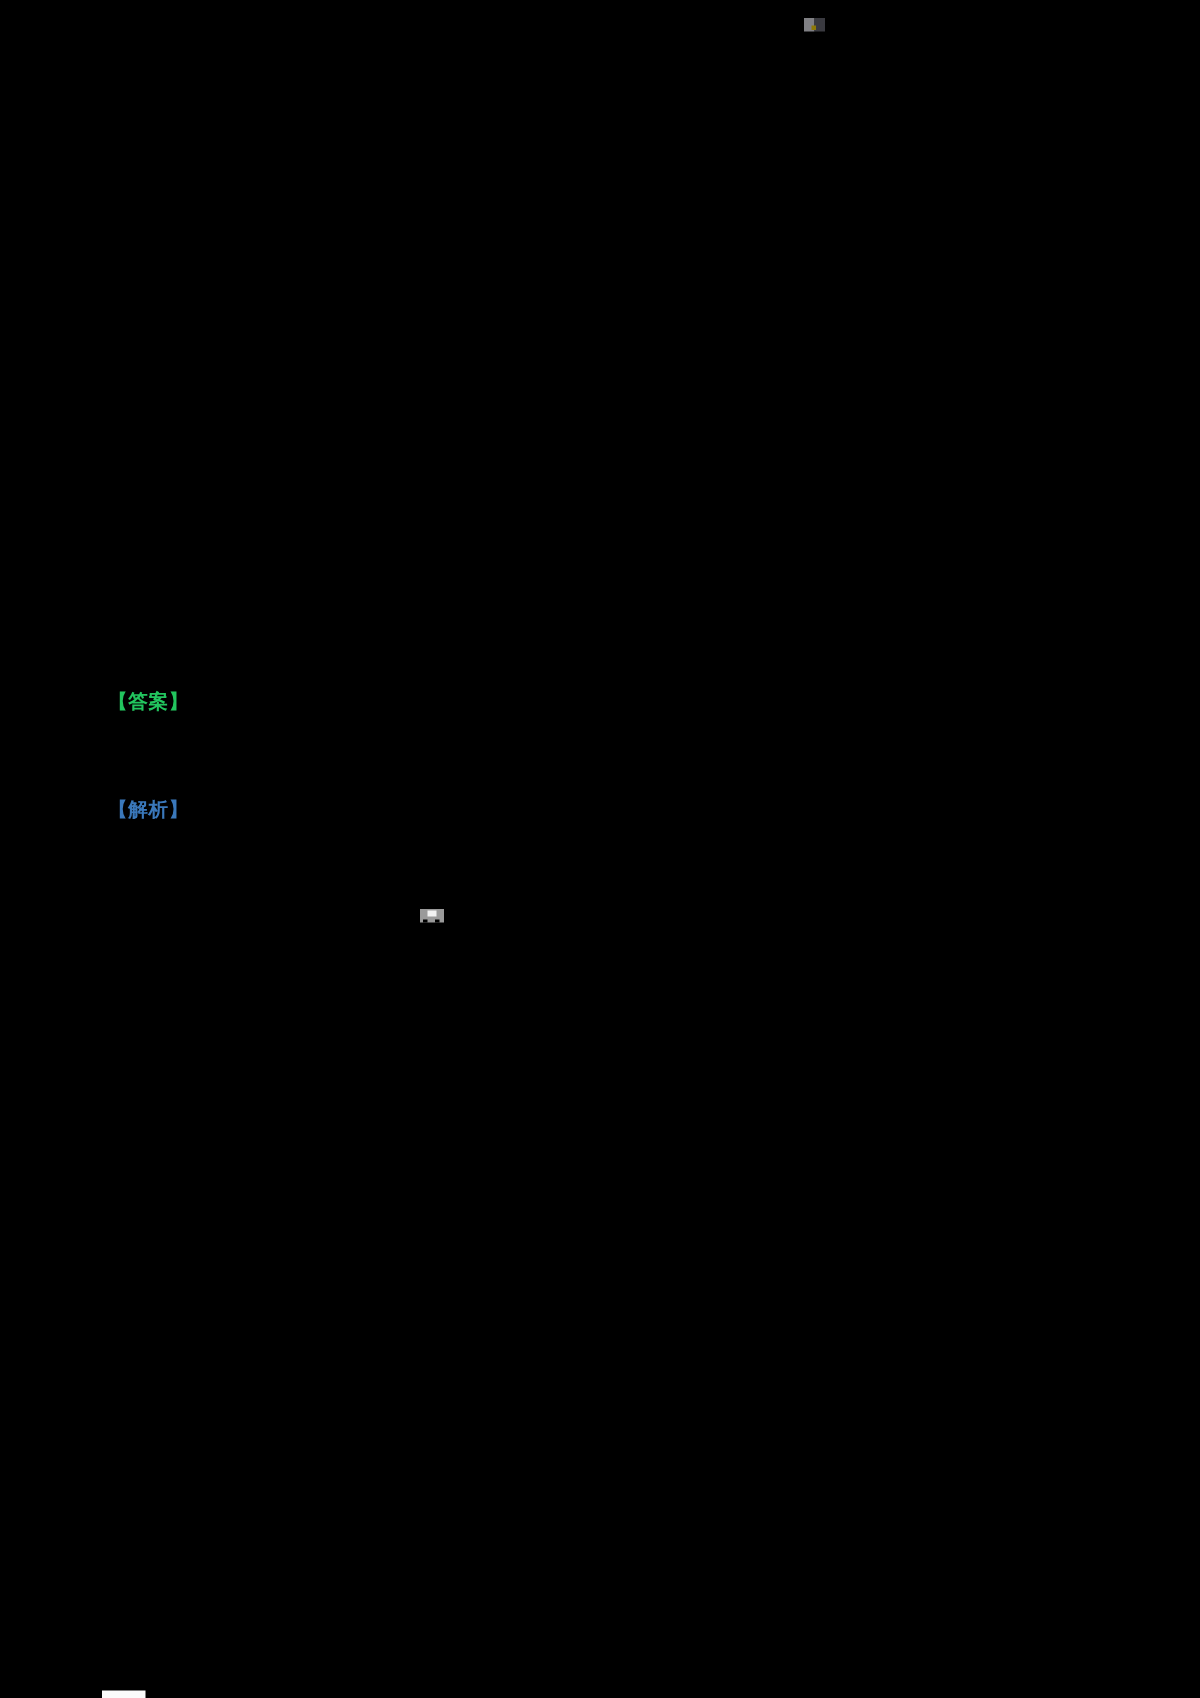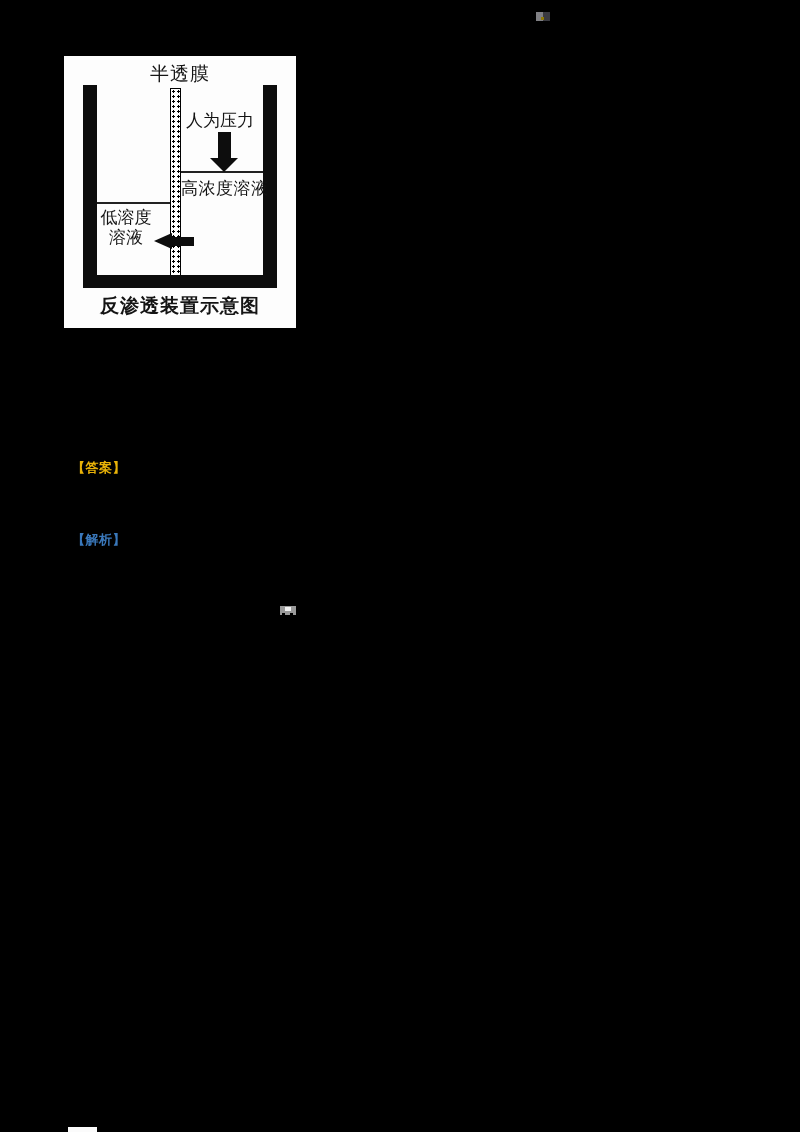--- a/index.html
+++ b/index.html
@@ -61,55 +61,28 @@
   .tag-1{left:72px;top:459px;}
   .tag-2{left:72px;top:491px;margin-top:40px;}
   
   .bottom-fragment{position:absolute;left:68px;top:1127px;width:29px;height:5px;background:#fbfbfb;}
 </style>
 </head>
 <body>
 
 <div class="page">
 
-  <div class="figure-panel">
-    <div class="fig-label membrane-label">半透膜</div>
-
-    <div class="wall wall-left"></div>
-    <div class="wall wall-right"></div>
-    <div class="wall floor"></div>
-    <div class="membrane"></div>
-
-    <div class="level-line level-right"></div>
-    <div class="level-line level-left"></div>
-
-    <div class="fig-label pressure-label">人为压力</div>
-    <div class="arrow-down-shaft"></div>
-    <div class="arrow-down-head"></div>
-
-    <div class="fig-label high-solution-label">高浓度溶液</div>
-
-    <div class="fig-label low-solution-label">
-      <span>低溶度</span><br>
-      <span>溶液</span>
-    </div>
-
-    <div class="arrow-left-shaft"></div>
-    <div class="arrow-left-head"></div>
-
-    <div class="fig-caption">反渗透装置示意图</div>
-  </div>
 
   <div class="mini-broken-icon">
     <div class="half-l"></div>
     <div class="half-r"></div>
     <div class="dot"></div>
   </div>
 
-  <a class="tag tag-1" style="color: #eab308;">【答案】</a>
+  <a class="tag tag-1" style="color: #22c55e;">【答案】</a>
   <a class="tag tag-2" style="color: rgb(58, 120, 187);">【解析】</a>
 
   <div class="mini-placeholder-icon">
     <div class="inner"></div>
     <div class="notch notch-a"></div>
     <div class="notch notch-b"></div>
   </div>
 
   <div class="bottom-fragment"></div>
 

